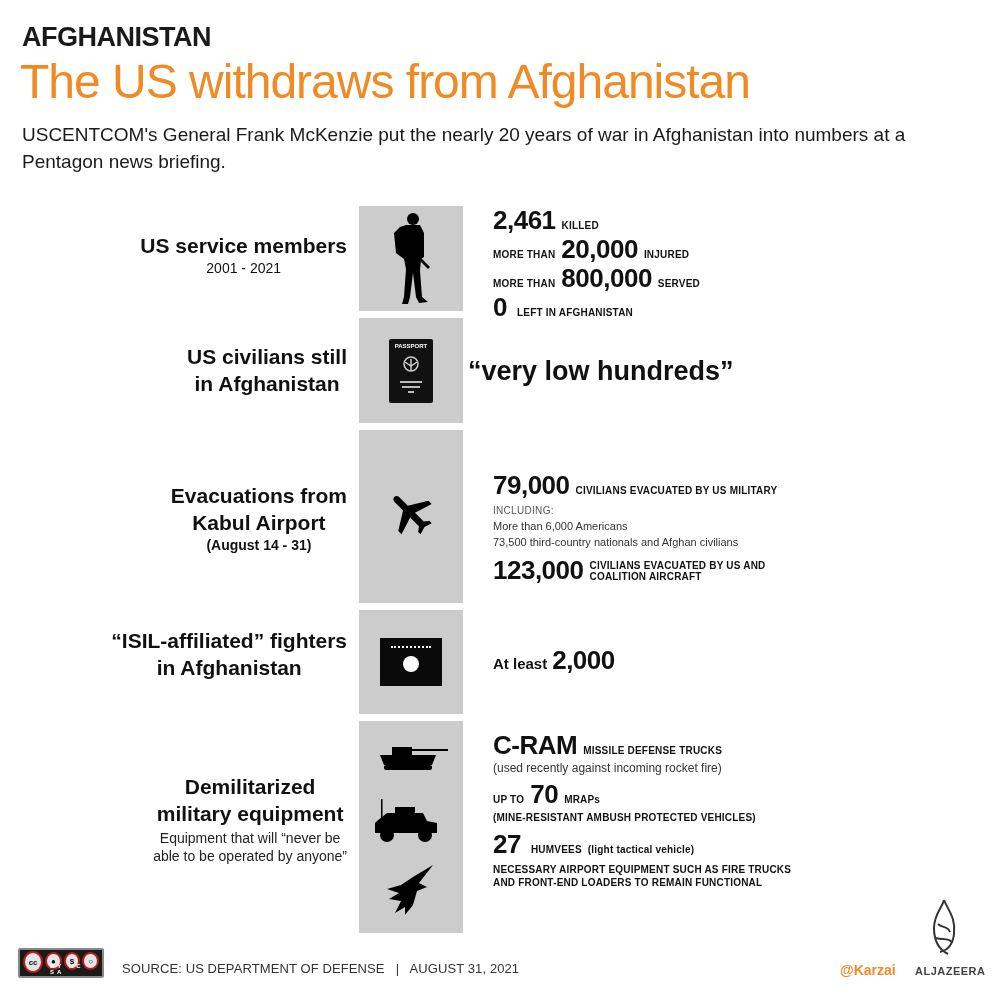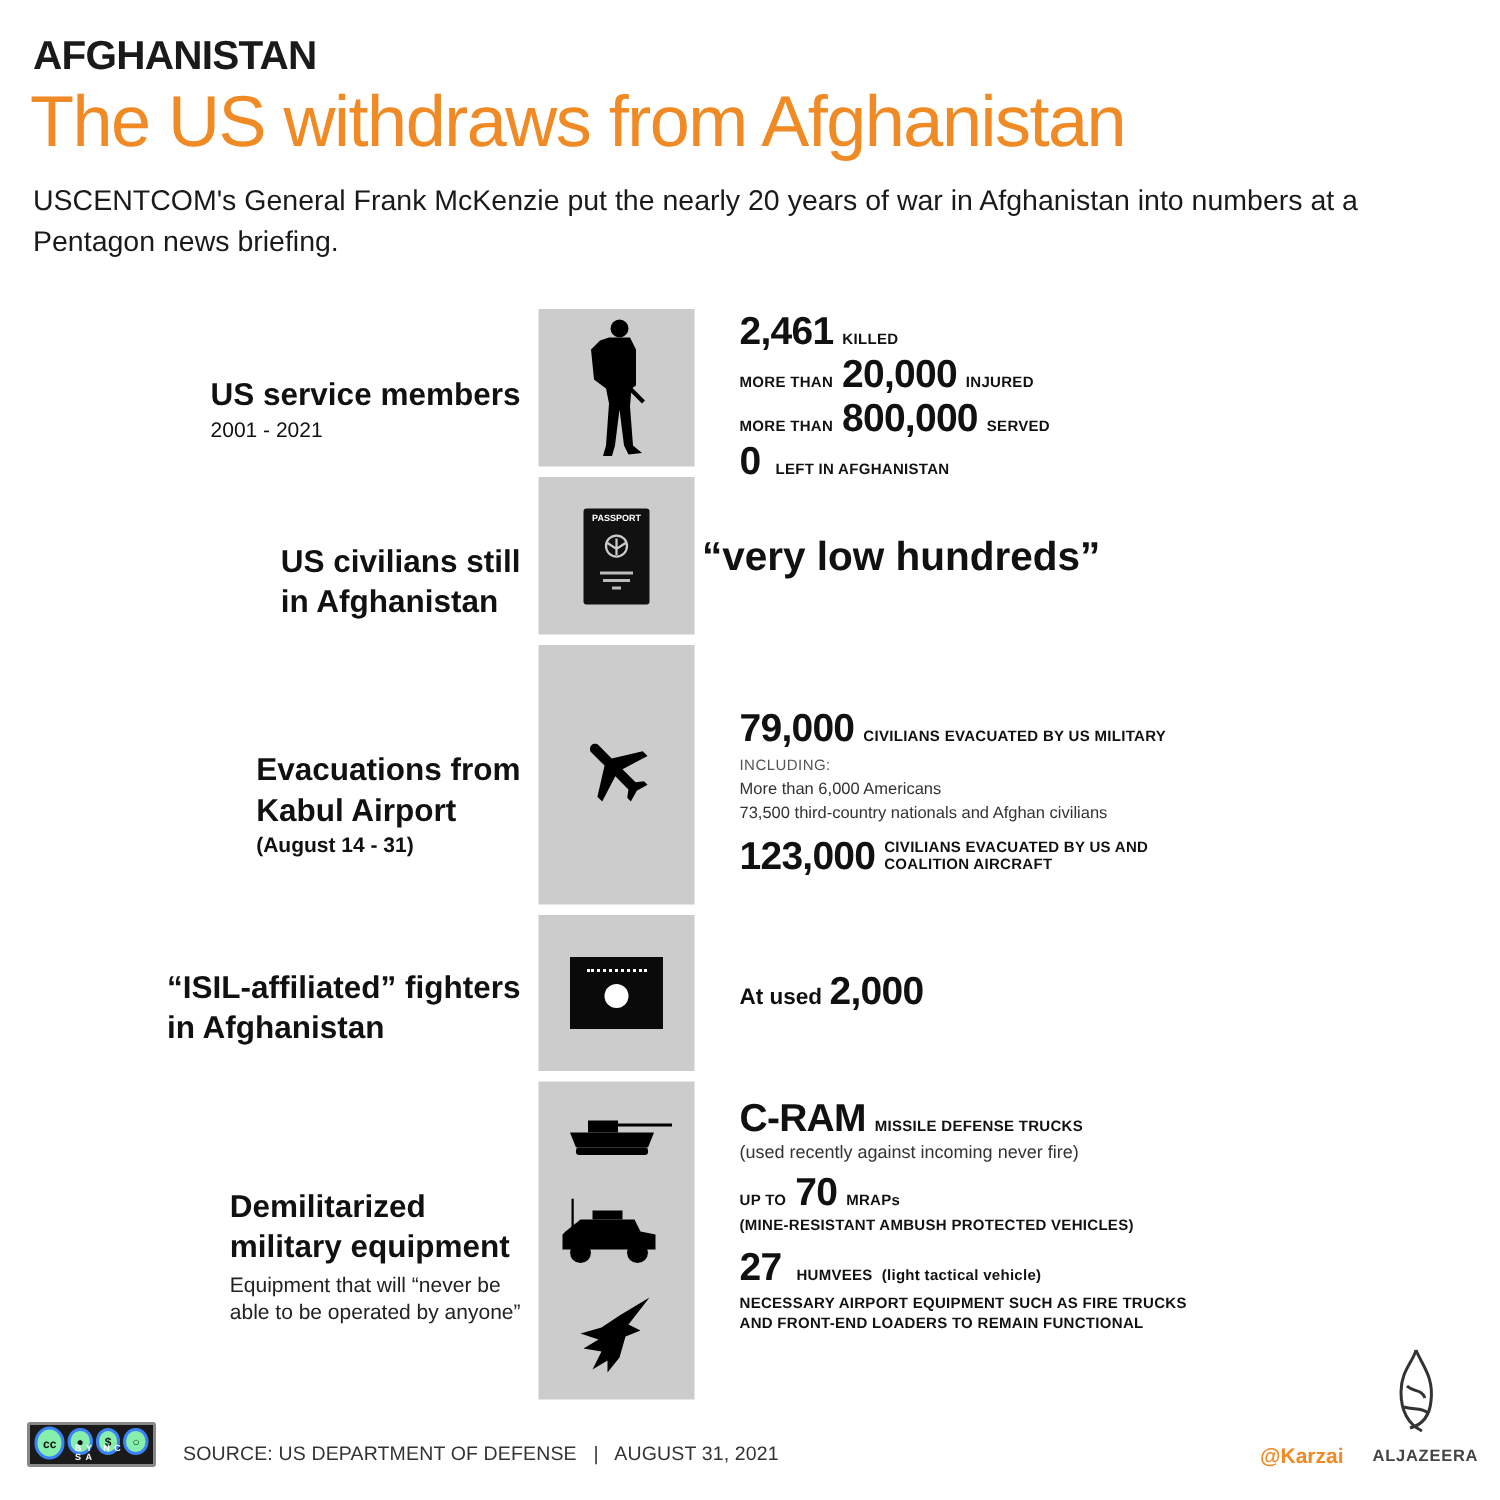--- a/index.html
+++ b/index.html
@@ -5,37 +5,37 @@
   * { box-sizing: border-box; margin: 0; padding: 0; }
   html, body { width: 1000px; height: 1000px; background: #ffffff; overflow: hidden; }
   body { position: relative; font-family: "Liberation Sans", "DejaVu Sans", sans-serif; color: #111; }
 
   .kicker { position: absolute; left: 22px; top: 22px; font-size: 27px; font-weight: 700; letter-spacing: -0.5px; color: #1a1a1a; }
   .headline { position: absolute; left: 20px; top: 56px; font-size: 48px; font-weight: 400; color: #f08a24; letter-spacing: -1px; line-height: 1.1; }
   .intro { position: absolute; left: 22px; top: 121px; width: 960px; font-size: 19px; line-height: 27px; color: #1a1a1a; }
 
   .panel { position: absolute; left: 359px; width: 104px; background: #cccccc; display: flex; align-items: center; justify-content: center; flex-direction: column; }
 
-  .label { position: absolute; right: 653px; text-align: left; margin-top: 18px; }
+  .label { position: absolute; right: 653px; text-align: center; }
   .label .main { font-size: 21px; font-weight: 700; line-height: 27px; color: #111; }
   .label .sub { font-size: 14px; font-weight: 400; line-height: 18px; color: #111; }
   .label .desc { font-size: 14px; line-height: 18px; color: #222; margin-top: 2px; }
 
   .stats { position: absolute; left: 493px; }
   .row { display: flex; align-items: baseline; white-space: nowrap; }
   .big { font-size: 26px; font-weight: 700; color: #111; margin-right: 6px; letter-spacing: -0.5px; }
   .cap { font-size: 10px; font-weight: 700; color: #111; letter-spacing: 0.2px; }
   .small { font-size: 11px; color: #333; line-height: 14px; }
   .small.caps { font-size: 10px; letter-spacing: 0.3px; color: #555; }
   .quote { font-size: 27px; font-weight: 700; color: #111; }
   .plain { font-size: 15px; font-weight: 700; color: #111; }
 
   .footer { position: absolute; left: 18px; top: 948px; display: flex; align-items: center; }
   .cc { width: 86px; height: 30px; background: #1a1a1a; border: 2px solid #888; border-radius: 2px; position: relative; display: flex; align-items: flex-start; padding: 2px 3px; gap: 2px; }
-  .cc .c { width: 18px; height: 18px; border-radius: 50%; background: #86efac; border: 2px solid #3b82f6; color: #111; font-size: 8px; font-weight: 700; display: flex; align-items: center; justify-content: center; }
+  .cc .c { width: 18px; height: 18px; border-radius: 50%; background: #e5e5e5; border: 2px solid #b91c1c; color: #111; font-size: 8px; font-weight: 700; display: flex; align-items: center; justify-content: center; }
   .cc .c.big1 { width: 22px; height: 22px; margin-top: -1px; }
   .cc .tags { position: absolute; bottom: 1px; left: 30px; font-size: 6px; color: #fff; font-weight: 700; letter-spacing: 3px; }
   .source { margin-left: 18px; font-size: 13px; color: #333; letter-spacing: 0.1px; margin-top: 10px; }
 
   .ajlabs { position: absolute; left: 840px; top: 962px; font-size: 14px; font-weight: 700; color: #f08a24; }
   .aljazeera { position: absolute; left: 915px; top: 965px; font-size: 11px; font-weight: 700; color: #444; letter-spacing: 0.5px; }
   .ajlogo { position: absolute; left: 926px; top: 898px; width: 36px; height: 62px; }
 </style>
 </head>
 <body>
@@ -128,21 +128,21 @@
   <div class="main">in Afghanistan</div>
 </div>
 <div class="panel" style="top:610px;height:104px;">
   <div style="width:62px;height:48px;background:#0a0a0a;display:flex;flex-direction:column;align-items:center;padding-top:5px;">
     <div style="width:40px;height:5px;border-bottom:2px dotted #fff;"></div>
     <div style="width:16px;height:16px;border-radius:50%;background:#fff;margin-top:8px;"></div>
   </div>
 </div>
 <div class="stats" style="top:645px;">
   <div class="row">
-    <span class="plain" style="margin-right:5px;">At used</span>
+    <span class="plain" style="margin-right:5px;">At least</span>
     <span class="big">2,000</span>
   </div>
 </div>
 
 <div class="label" style="top:773px;">
   <div class="main">Demilitarized</div>
   <div class="main">military equipment</div>
   <div class="desc">Equipment that will “never be</div>
   <div class="desc" style="margin-top:0;">able to be operated by anyone”</div>
 </div>
@@ -162,21 +162,21 @@
   </svg>
   <svg width="56" height="56" viewBox="0 0 56 56" style="margin-top:18px;">
     <path d="M50 2 L36 20 L44 24 L34 28 L30 42 L22 52 L22 44 L12 50 L18 38 L6 36 L16 30 L4 26 L18 22 L30 14 Z" fill="#000"></path>
   </svg>
 </div>
 <div class="stats" style="top:730px;">
   <div class="row">
     <span class="big">C-RAM</span>
     <span class="cap">MISSILE DEFENSE TRUCKS</span>
   </div>
-  <div class="small" style="font-size:12px;">(used recently against incoming never fire)</div>
+  <div class="small" style="font-size:12px;">(used recently against incoming rocket fire)</div>
   <div class="row" style="margin-top:4px;">
     <span class="cap" style="margin-right:6px;">UP TO</span>
     <span class="big">70</span>
     <span class="cap">MRAPs</span>
   </div>
   <div class="cap" style="margin-top:2px;">(MINE-RESISTANT AMBUSH PROTECTED VEHICLES)</div>
   <div class="row" style="margin-top:6px;">
     <span class="big" style="margin-right:10px;">27</span>
     <span class="cap" style="margin-right:6px;">HUMVEES</span>
     <span class="cap" style="text-transform:none;">(light tactical vehicle)</span>

